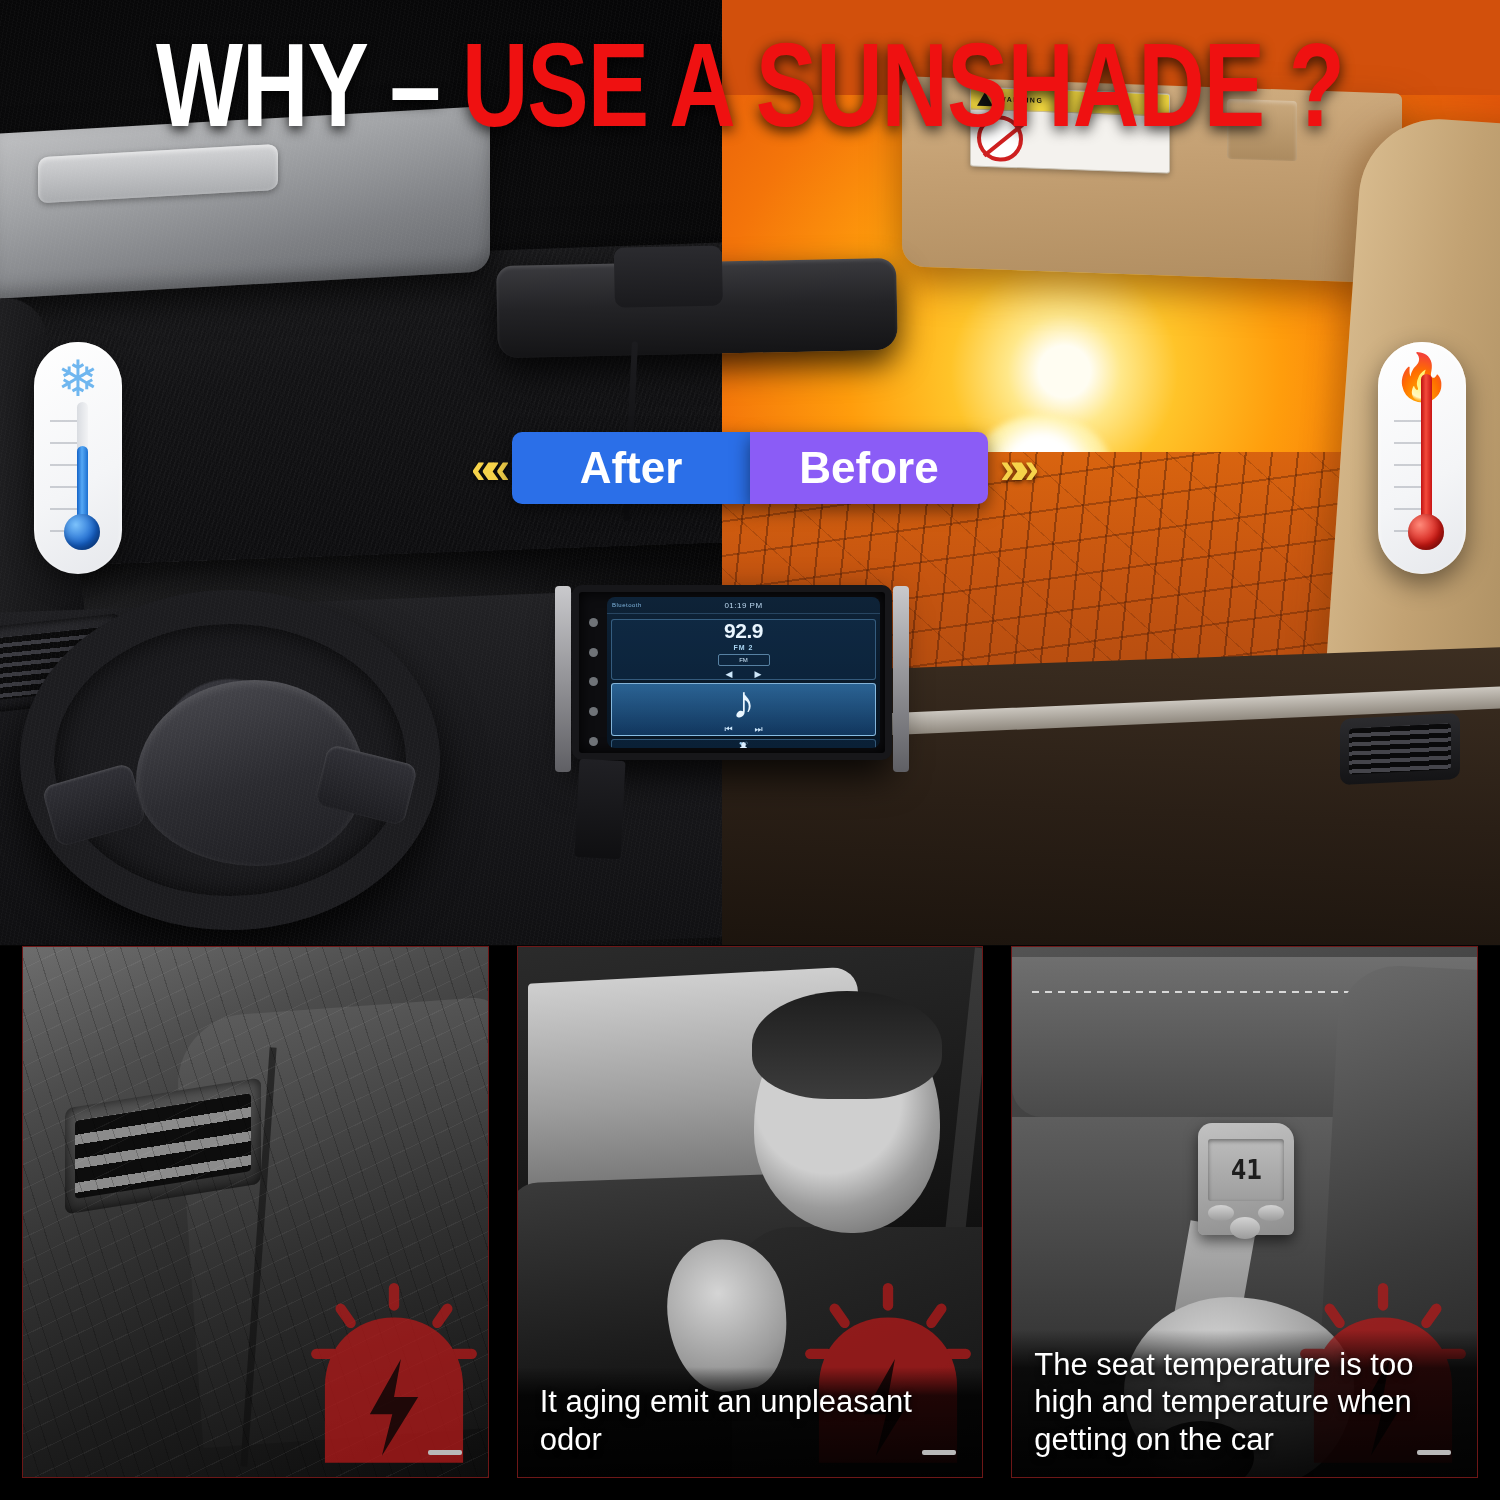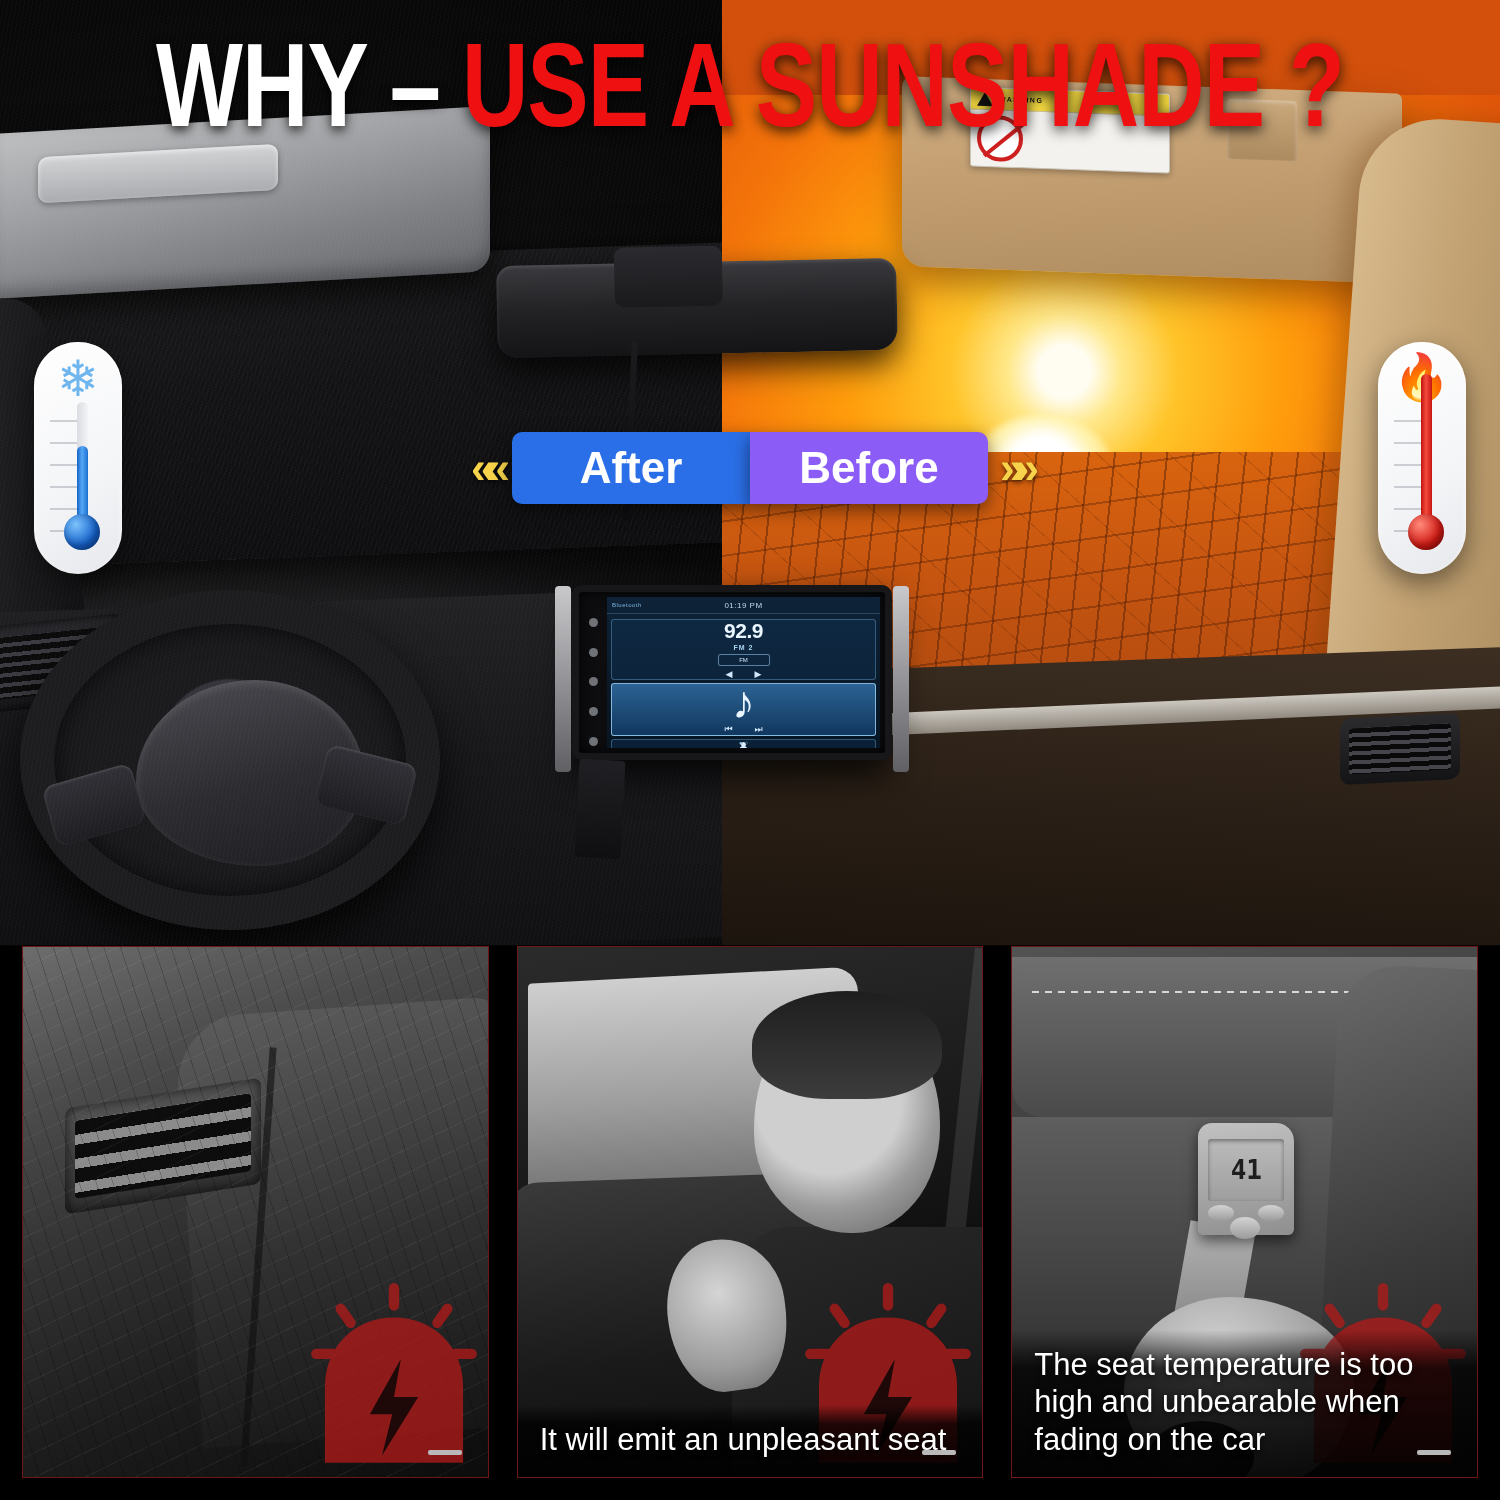--- a/index.html
+++ b/index.html
@@ -226,21 +226,21 @@
     background:linear-gradient(180deg,#c9c9cc,#5f5f64); border-radius:4px;
   }
   .info-sidebtns{
     position:absolute; left:4px; top:16px; width:20px; height:148px;
     display:flex; flex-direction:column; justify-content:space-around; align-items:center;
   }
   .info-sidebtns i{ display:block; width:9px; height:9px; border-radius:50%; background:#6f7378; }
   .info-screen{
     position:absolute; left:28px; top:5px; right:5px; bottom:5px;
     background:linear-gradient(180deg,#0e2338 0%,#0a1a2a 55%,#071523 100%);
-    border-radius:0; overflow:hidden;
+    border-radius:8px; overflow:hidden;
   }
   .info-statusbar{
     height:17px; display:flex; align-items:center; justify-content:center;
     color:#bcd8f0; font-size:8px; letter-spacing:.5px; position:relative;
     border-bottom:1px solid rgba(120,180,230,.25);
   }
   .info-statusbar .left{
     position:absolute; left:5px; display:flex; align-items:center; gap:4px; font-size:6px; color:#7fb4dd;
   }
   .info-tiles{ display:flex; gap:3px; padding:5px 4px; height:calc(100% - 17px);flex-direction:column; }
@@ -675,21 +675,21 @@
           <rect x="47" y="0" width="6" height="16" rx="3"></rect>
           <rect x="19" y="11" width="6" height="16" rx="3" transform="rotate(-35 22 19)"></rect>
           <rect x="75" y="11" width="6" height="16" rx="3" transform="rotate(35 78 19)"></rect>
           <rect x="2" y="38" width="16" height="6" rx="3"></rect>
           <rect x="82" y="38" width="16" height="6" rx="3"></rect>
           <path d="M50 20 C73 20 90 37 90 60 L90 104 L10 104 L10 60 C10 37 27 20 50 20 Z"></path>
         </g>
         <path d="M54 44 L36 76 L49 76 L43 100 L64 66 L50 66 Z" fill="#160606" opacity="0.92"></path>
       </svg>
       <div class="dash-mark"></div>
-      <div class="caption">It will emit an unpleasant seat</div>
+      <div class="caption">It aging emit an unpleasant odor</div>
     </div>
 
     <div class="panel">
       <div class="photo p3">
         <div class="seatback">
           <div class="stitch"></div>
         </div>
         <div class="cushion"></div>
         <div class="bolster"></div>
         <div class="grip"></div>
@@ -712,17 +712,17 @@
           <rect x="47" y="0" width="6" height="16" rx="3"></rect>
           <rect x="19" y="11" width="6" height="16" rx="3" transform="rotate(-35 22 19)"></rect>
           <rect x="75" y="11" width="6" height="16" rx="3" transform="rotate(35 78 19)"></rect>
           <rect x="2" y="38" width="16" height="6" rx="3"></rect>
           <rect x="82" y="38" width="16" height="6" rx="3"></rect>
           <path d="M50 20 C73 20 90 37 90 60 L90 104 L10 104 L10 60 C10 37 27 20 50 20 Z"></path>
         </g>
         <path d="M54 44 L36 76 L49 76 L43 100 L64 66 L50 66 Z" fill="#160606" opacity="0.92"></path>
       </svg>
       <div class="dash-mark"></div>
-      <div class="caption">The seat temperature is too high and unbearable when fading on the car</div>
+      <div class="caption">The seat temperature is too high and temperature when getting on the car</div>
     </div>
 
   </div>
 </div>
 
 </body></html>

